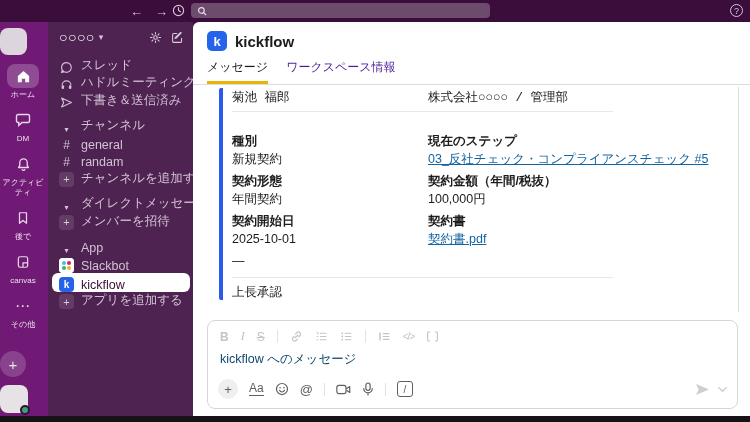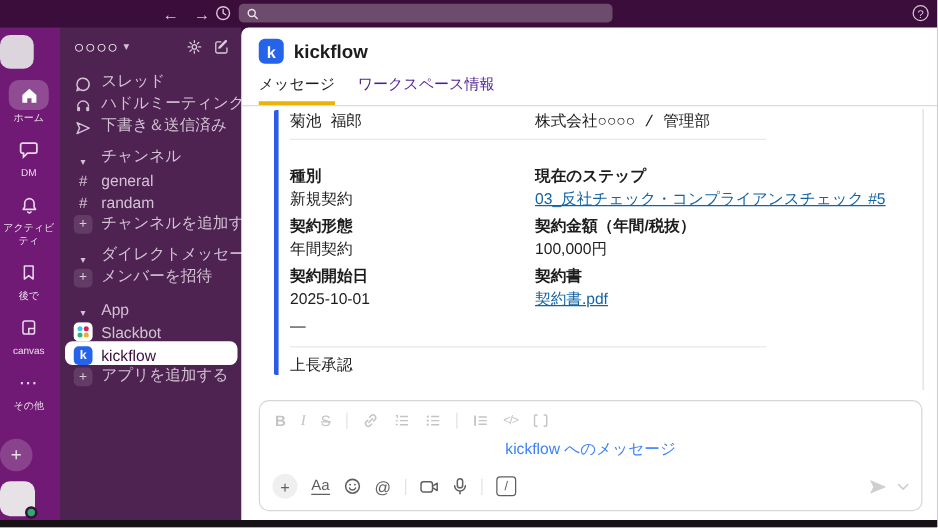--- a/index.html
+++ b/index.html
@@ -61,21 +61,21 @@
   a.link, .link { color:#1264a3; text-decoration:underline; cursor:pointer; }
   .step-block { margin-top:7px; }
 
   
   .composer { margin:6px 12px 7px 14px; border:1px solid #d6d6d6; border-radius:8px; }
   .fmt-bar { display:flex; align-items:center; gap:12px; padding:8px 12px 2px; color:#c4c4c4; font-size:12px; }
   .fmt-b { font-weight:bold; }
   .fmt-i { font-style:italic; font-family:"Liberation Serif",serif; }
   .fmt-s { text-decoration:line-through; }
   .fmt-div { width:1px; height:13px; background:#e2e2e2; }
-  .ph { padding:5px 12px 4px; font-size:12.5px; color:#3b82f6;text-align:center; }
+  .ph { padding:5px 12px 4px; font-size:12.5px; color:#0c4a6e; }
   .act-bar { display:flex; align-items:center; gap:11px; padding:7px 10px 9px; color:#5f5f5f; font-size:12px; }
   .act-plus { width:20px; height:20px; border-radius:50%; background:#efefef; display:flex; align-items:center; justify-content:center; font-size:13px; color:#5f5f5f; }
   .act-aa { font-size:12px; border-bottom:1.5px solid #5f5f5f; line-height:13px; }
   .slash-box { width:16px; height:16px; border:1.2px solid #5f5f5f; border-radius:3px; display:flex; align-items:center; justify-content:center; font-size:10px; }
   .act-right { margin-left:auto; display:flex; align-items:center; gap:8px; color:#cfcfcf; }
 
   .bottom-strip { position:absolute; left:0; right:0; bottom:0; height:6px; background:#161216; }
   svg { display:block; }
 </style>
 </head>

